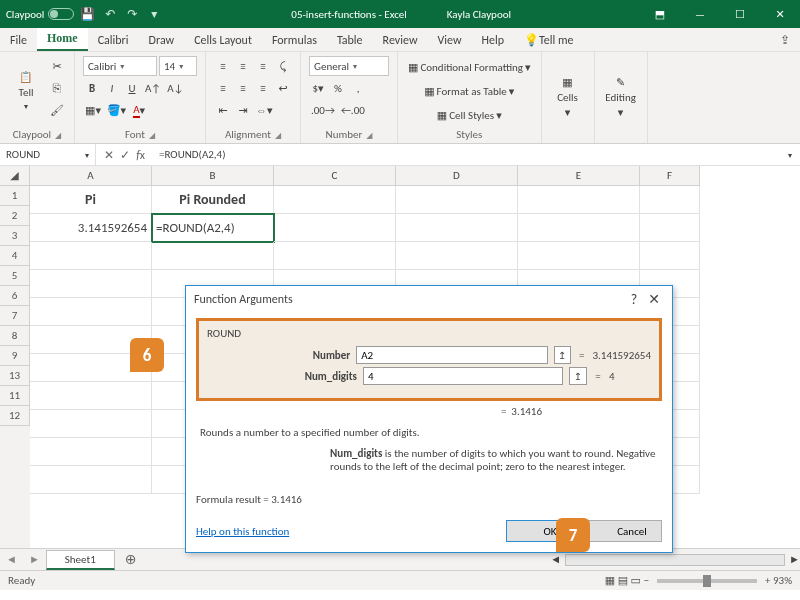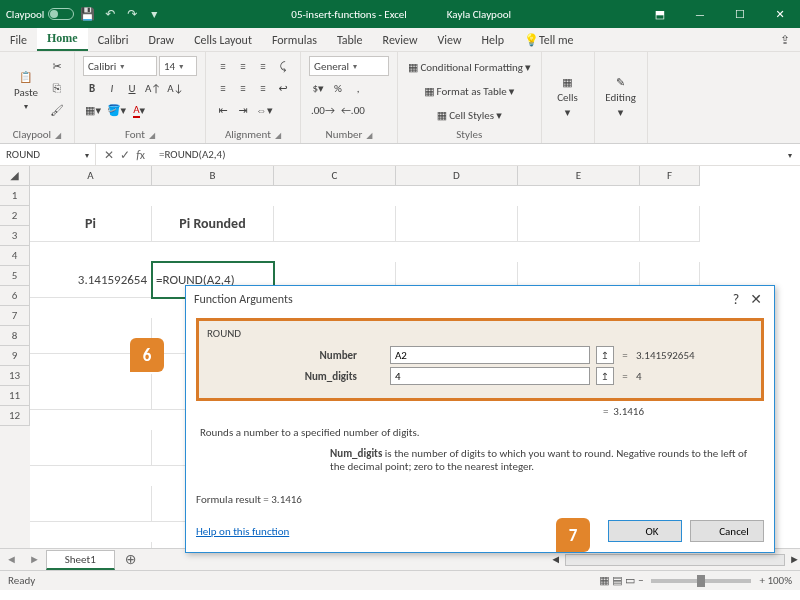--- a/index.html
+++ b/index.html
@@ -32,35 +32,35 @@
 .namebox { width:96px; border-right:1px solid #e1dfdd; padding:0 6px; display:flex; align-items:center; justify-content:space-between; font-size:11px; height:100%; }
 .fx-btns { display:flex; gap:6px; padding:0 8px; color:#666; }
 .fx-input { flex:1; padding:0 6px; font-size:11px; }
 .grid-area { position:relative; display:flex; height:382px; }
 .rowhdrs { width:30px; background:#f3f2f1; }
 .rowhdr { height:20px; border-bottom:1px solid #d0d0d0; border-right:1px solid #d0d0d0; display:flex; align-items:center; justify-content:center; font-size:11px; color:#555; }
 .rowhdr.first { height:20px; background:#f3f2f1; border-right:1px solid #d0d0d0; border-bottom:1px solid #d0d0d0; }
 .cols { flex:1; overflow:hidden; }
 .colhdr-row { display:flex; height:20px; }
 .colhdr { border-right:1px solid #d0d0d0; border-bottom:1px solid #d0d0d0; background:#f3f2f1; display:flex; align-items:center; justify-content:center; font-size:11px; }
-.datarow { display:flex; height:36px;margin-top:20px; }
+.datarow { display:flex; height:28px; }
 .cell { border-right:1px solid #e1e1e1; border-bottom:1px solid #e1e1e1; padding:0 4px; display:flex; align-items:center; font-size:13px; overflow:hidden; white-space:nowrap; }
 .cell.header { font-weight:700; justify-content:center; font-size:14px; }
 .cell.right { justify-content:flex-end; }
 .cell.active { outline:2px solid #217346; outline-offset:-1px; background:#fff; }
-.dialog { position:absolute; left:185px; top:285px; width:590px; background:#fff; border:1px solid #2a8dd4; box-shadow:2px 2px 6px rgba(0,0,0,0.25); font-size:11px; }
+.dialog { position:absolute; left:185px; top:285px; width:488px; background:#fff; border:1px solid #2a8dd4; box-shadow:2px 2px 6px rgba(0,0,0,0.25); font-size:11px; }
 .dlg-title { height:26px; display:flex; align-items:center; padding:0 8px; font-size:12px; }
 .dlg-title .sp { flex:1; }
 .dlg-title .x { width:20px; text-align:center; font-size:14px; }
 .dlg-body { padding:6px 10px 8px; }
 .dlg-box { border:3px solid #d97b29; background:#f2ece3; padding:6px 8px 10px; }
 .dlg-fn { font-size:11px; font-weight:400; color:#444; margin-bottom:6px; }
 .dlg-row { display:flex; align-items:center; gap:6px; margin:3px 0; }
 .dlg-row label { width:150px; text-align:right; font-weight:700; font-size:11px; }
-.dlg-row input { width:200px; height:18px; border:1px solid #999; padding:0 4px; font-size:11px;margin-left:27px; }
+.dlg-row input { width:200px; height:18px; border:1px solid #999; padding:0 4px; font-size:11px; }
 .ref-btn { width:18px; height:18px; border:1px solid #999; background:#fff; display:flex; align-items:center; justify-content:center; font-size:10px; }
 .dlg-eq { width:10px; text-align:center; }
 .dlg-res { font-size:11px; }
 .dlg-desc { padding:8px 4px 6px; font-size:11px; }
 .dlg-desc .b { font-weight:700; }
 .dlg-foot { display:flex; align-items:center; padding:6px 10px 10px; gap:8px; }
 .dlg-foot .link { color:#0563c1; text-decoration:underline; font-size:11px;text-align:center; }
 .dlg-foot .sp { flex:1; }
 .dlg-btn { width:74px; height:22px; border:1px solid #adadad; background:#e1e1e1; font-size:11px;padding-left:14px; }
 .dlg-btn.primary { border:1px solid #2a8dd4; }
@@ -117,21 +117,21 @@
   <div class="tab">💡 <span>Tell me</span></div>
   <div class="spacer"></div>
   <div class="tab">⇪</div>
 </div>
 
 <div class="ribbon">
   <div class="group">
     <div class="group-body">
       <div class="big-btn">
         <span>📋</span>
-        <span>Paste</span>
+        <span>Tell</span>
         <span style="font-size:8px">▾</span>
       </div>
       <div class="vstack">
         <div class="rb-btn">✂</div>
         <div class="rb-btn">⎘</div>
         <div class="rb-btn">🖌</div>
       </div>
     </div>
     <div class="group-label">
         <span>Claypool</span>
@@ -444,14 +444,14 @@
 
 <div class="status">
   <span>Ready</span>
   <span class="sp"></span>
   <span>▦</span>&nbsp;
   <span>▤</span>&nbsp;
   <span>▭</span>&nbsp;
   <span>−</span>
   <div class="zoom-slider"></div>
   <span>+</span>&nbsp;
-  <span>100%</span>
+  <span>93%</span>
 </div>
 
 </body></html>

